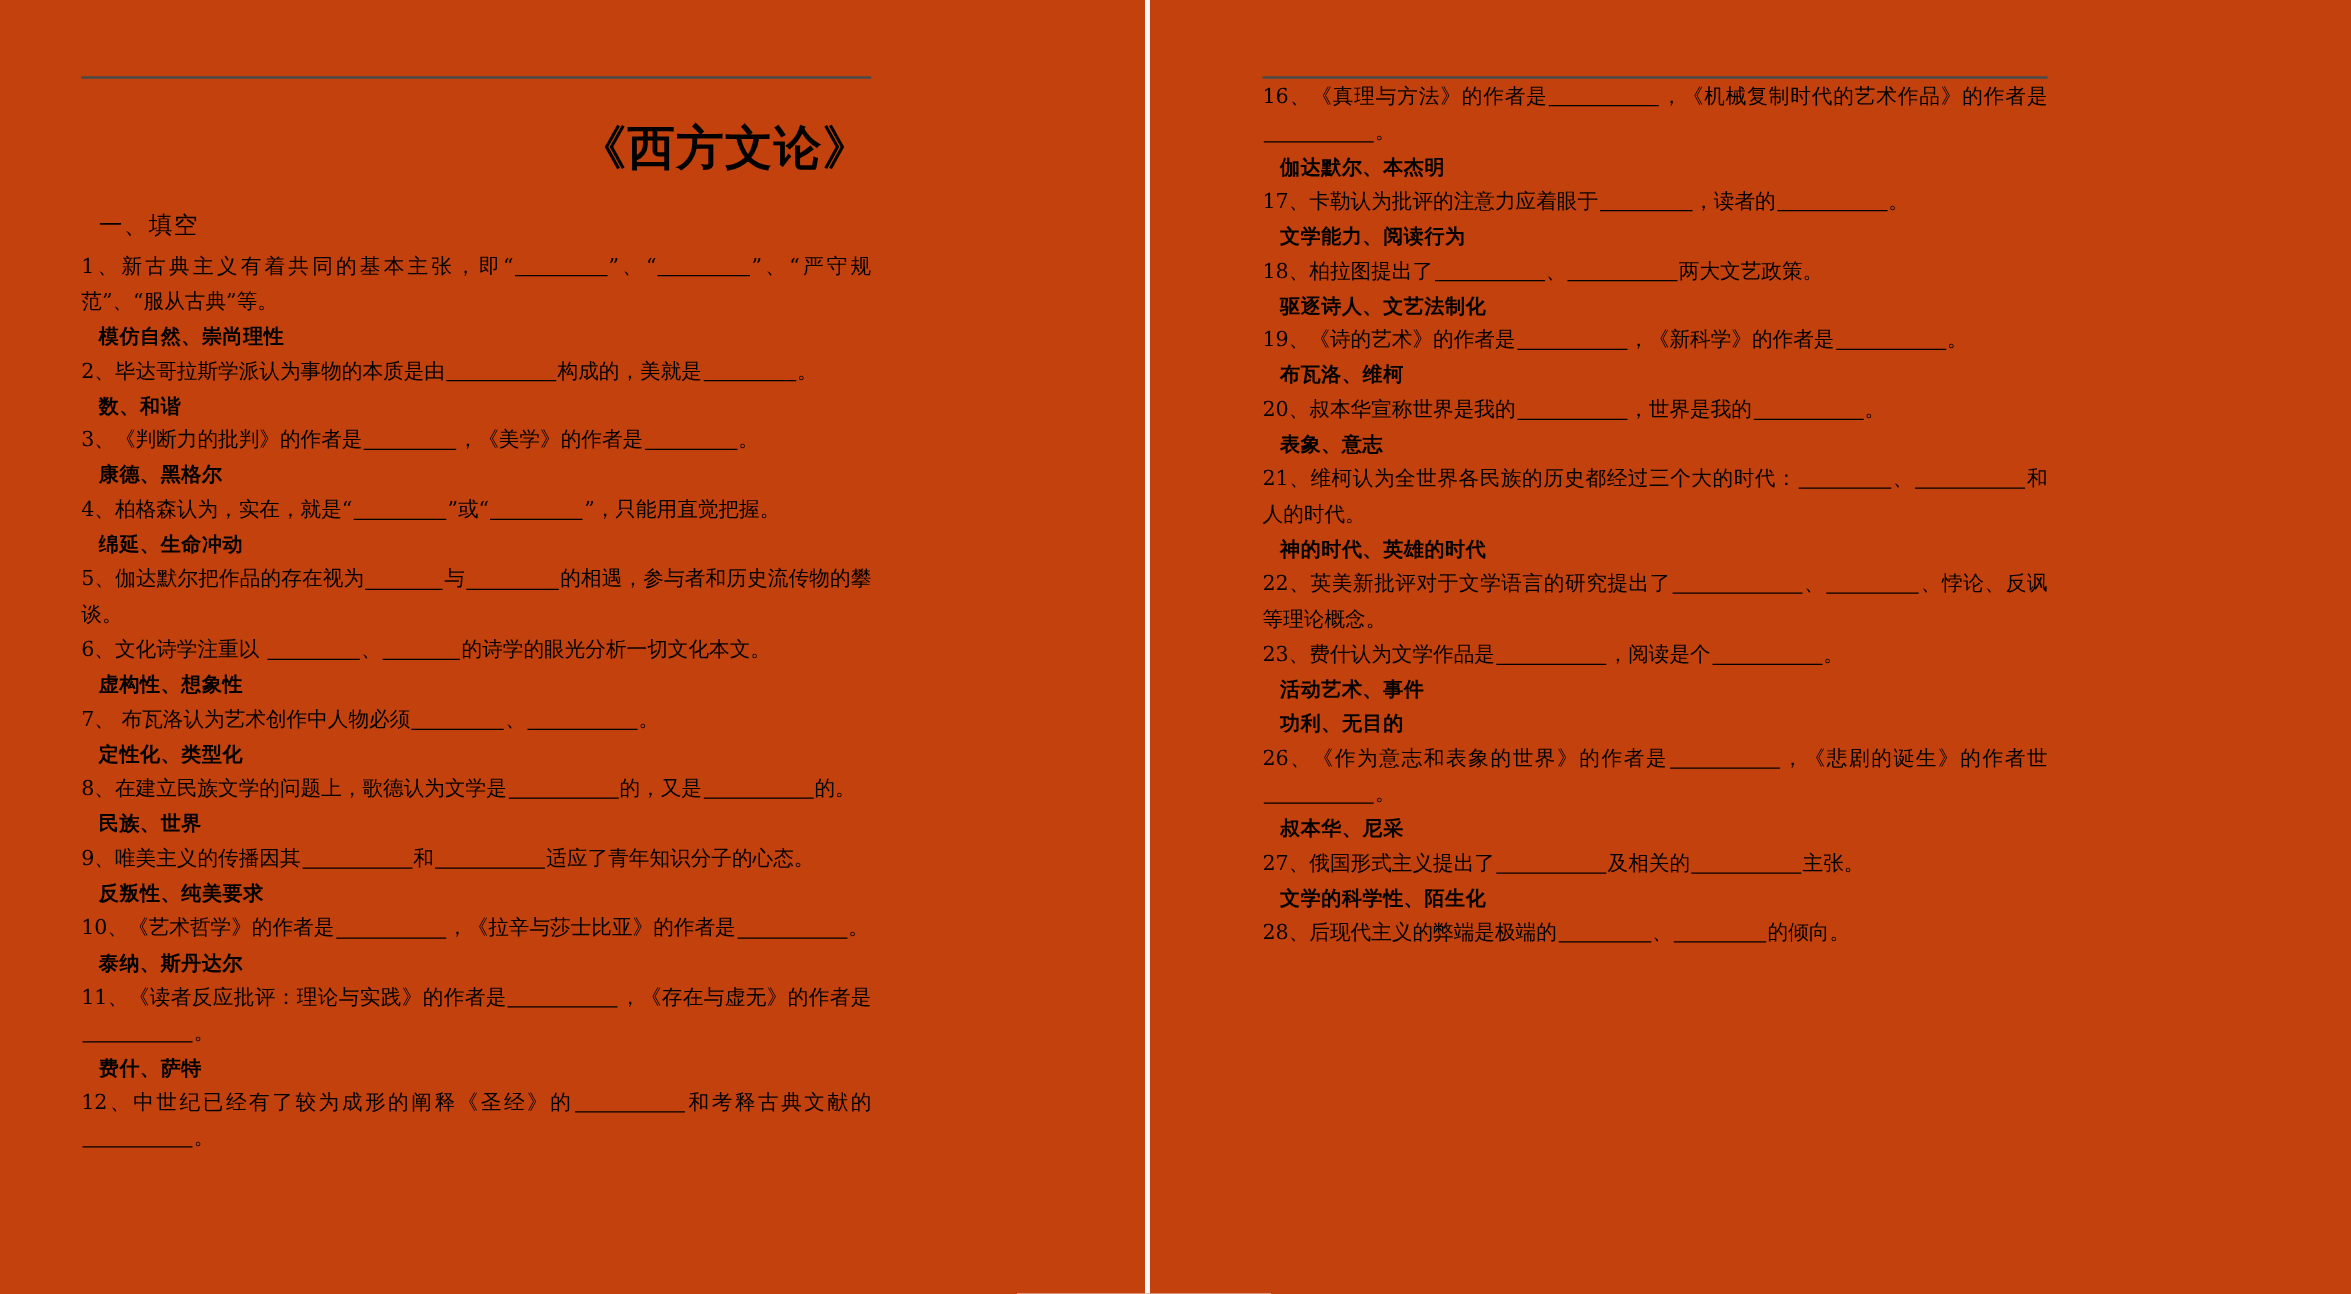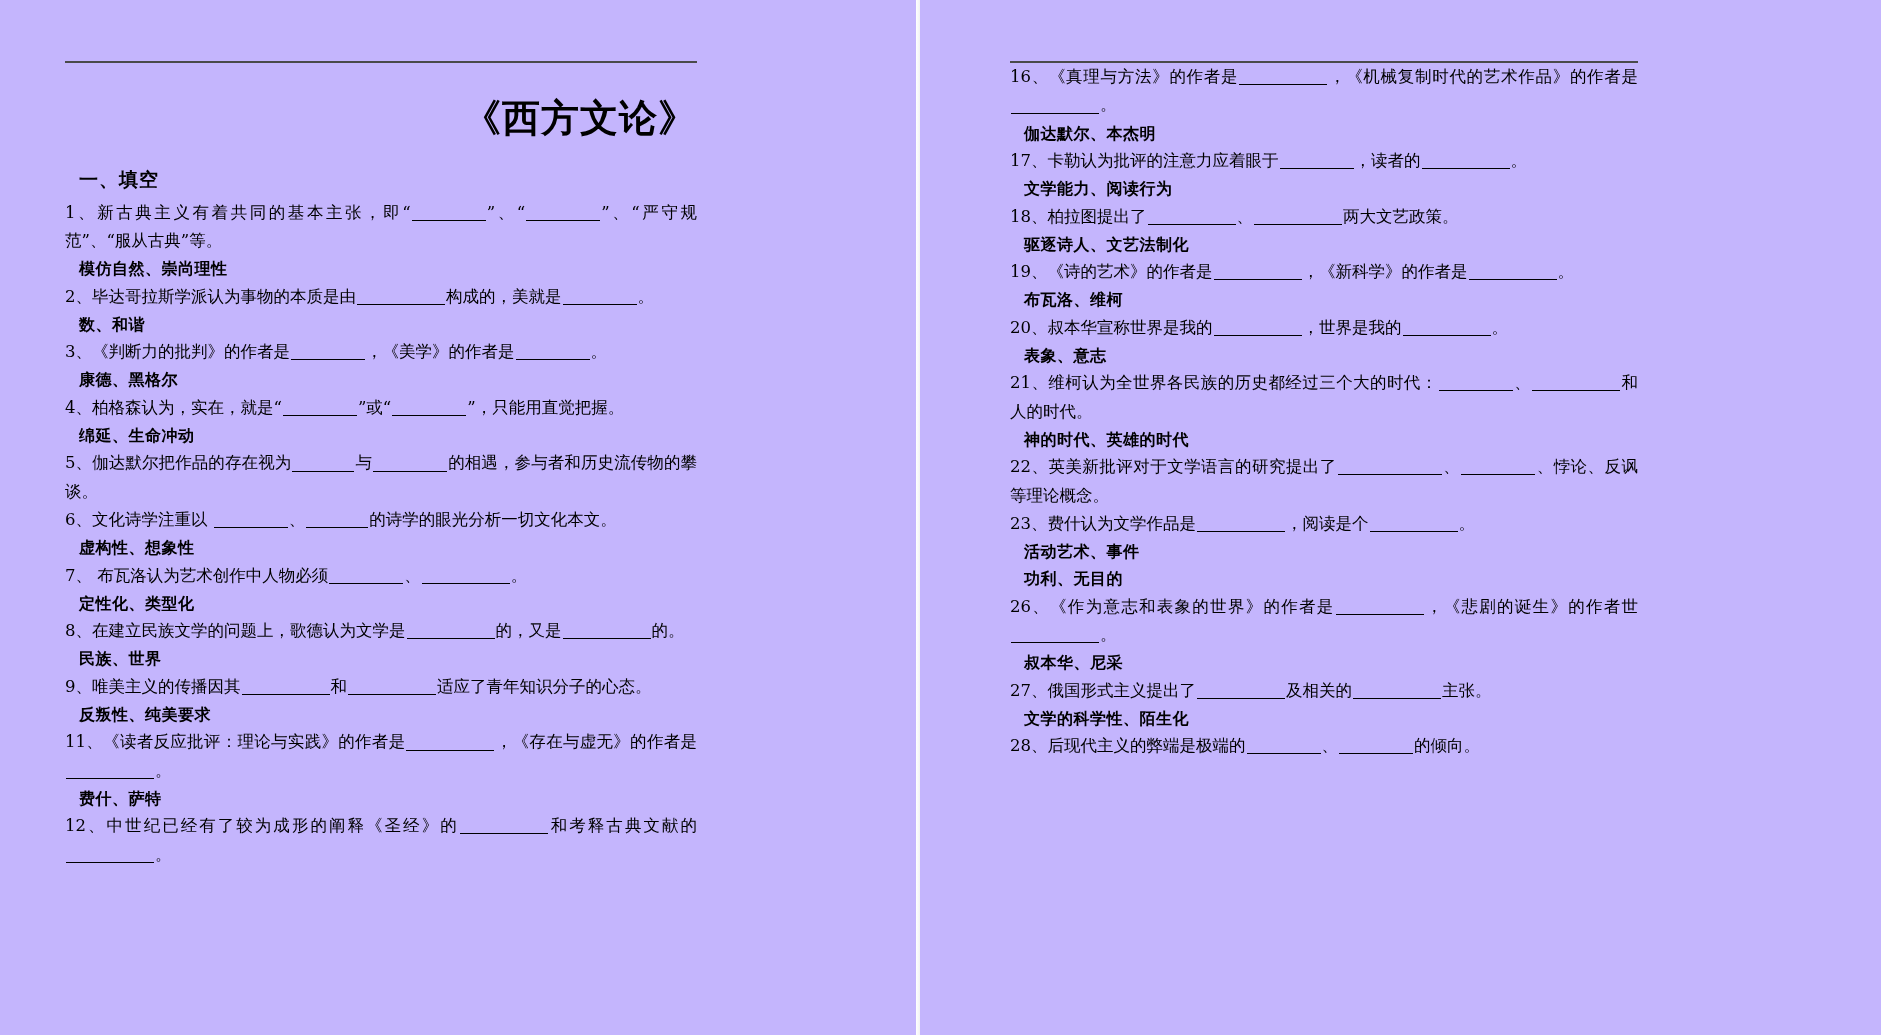--- a/index.html
+++ b/index.html
@@ -19,21 +19,21 @@
     width: 1881px;
     height: 1035px;
     background: #ffffff;
     display: flex;
     align-items: flex-start;
   }
 
   
   .page {
     position: relative;
-    background: #c4b5fd;
+    background: #c2410c;
     height: 1035px;
     overflow: hidden;
     flex: none;
   }
   .page-left  { width: 920px; }
   .page-right { width: 961px; }
 
   
   .page-gap {
     position: absolute;
@@ -67,21 +67,21 @@
     font-size: 38px;
     font-weight: bold;
     text-align: right;
     letter-spacing: 1px;
     margin: 32px 0 0 0;
     line-height: 1.2;
   }
 
   .section-heading {
     font-size: 19px;
-    font-weight: bold;
+    font-weight: normal;
     margin: 26px 0 6px 14px;
     letter-spacing: 1px;
   }
 
   .q {
     font-family: "DejaVu Serif", "Liberation Serif", serif;
     font-size: 16.5px;
     line-height: 1.72;
     margin: 0;
     text-align: justify;
@@ -153,20 +153,24 @@
           </div>
           <div>
             <p class="q">8、在建立民族文学的问题上，歌德认为文学是<span class="blank b-lg"></span>的，又是<span class="blank b-lg"></span>的。</p>
             <div class="ans">民族、世界</div>
           </div>
           <div>
             <p class="q">9、唯美主义的传播因其<span class="blank b-lg"></span>和<span class="blank b-lg"></span>适应了青年知识分子的心态。</p>
             <div class="ans">反叛性、纯美要求</div>
           </div>
           <div>
+            <p class="q">10、《艺术哲学》的作者是<span class="blank b-lg"></span>，《拉辛与莎士比亚》的作者是<span class="blank b-lg"></span>。</p>
+            <div class="ans">泰纳、斯丹达尔</div>
+          </div>
+          <div>
             <p class="q">11、《读者反应批评：理论与实践》的作者是<span class="blank b-lg"></span>，《存在与虚无》的作者是<span class="blank b-lg"></span>。</p>
             <div class="ans">费什、萨特</div>
           </div>
           <div>
             <p class="q">12、中世纪已经有了较为成形的阐释《圣经》的<span class="blank b-lg"></span>和考释古典文献的<span class="blank b-lg"></span>。</p>
           </div>
         </div>
     </div>
     <div class="page-gap"></div>
   </div>

